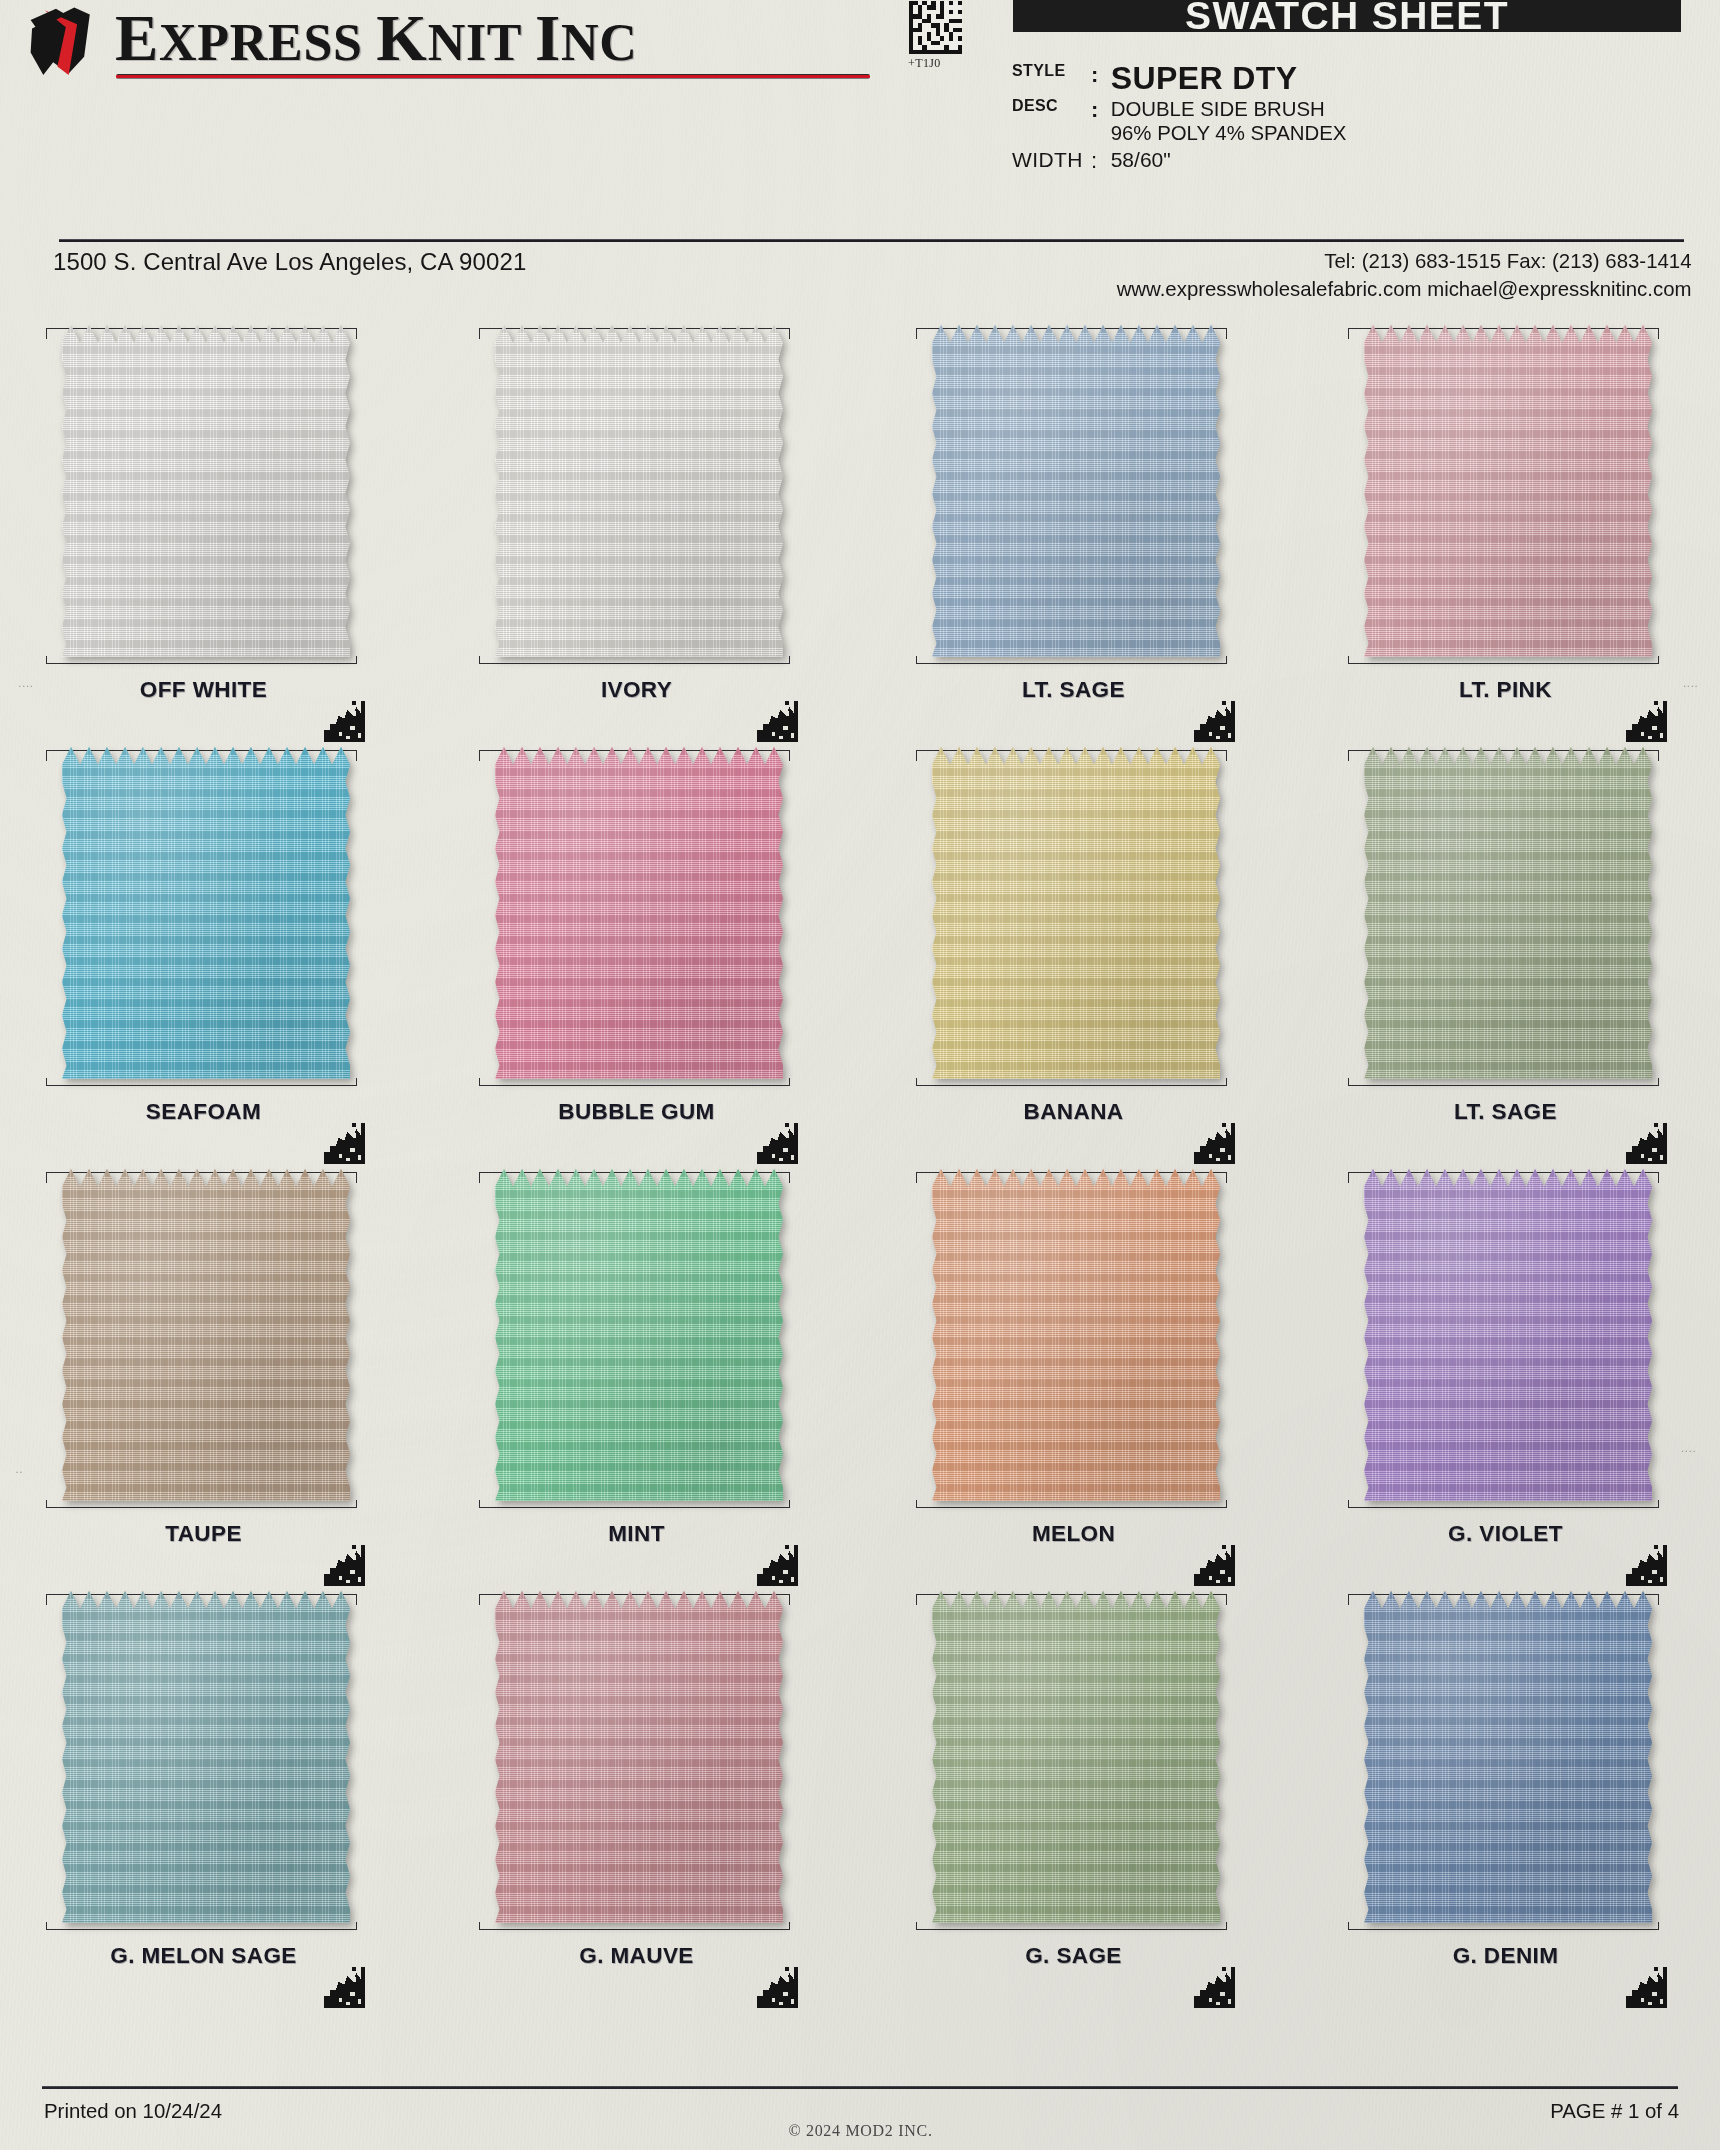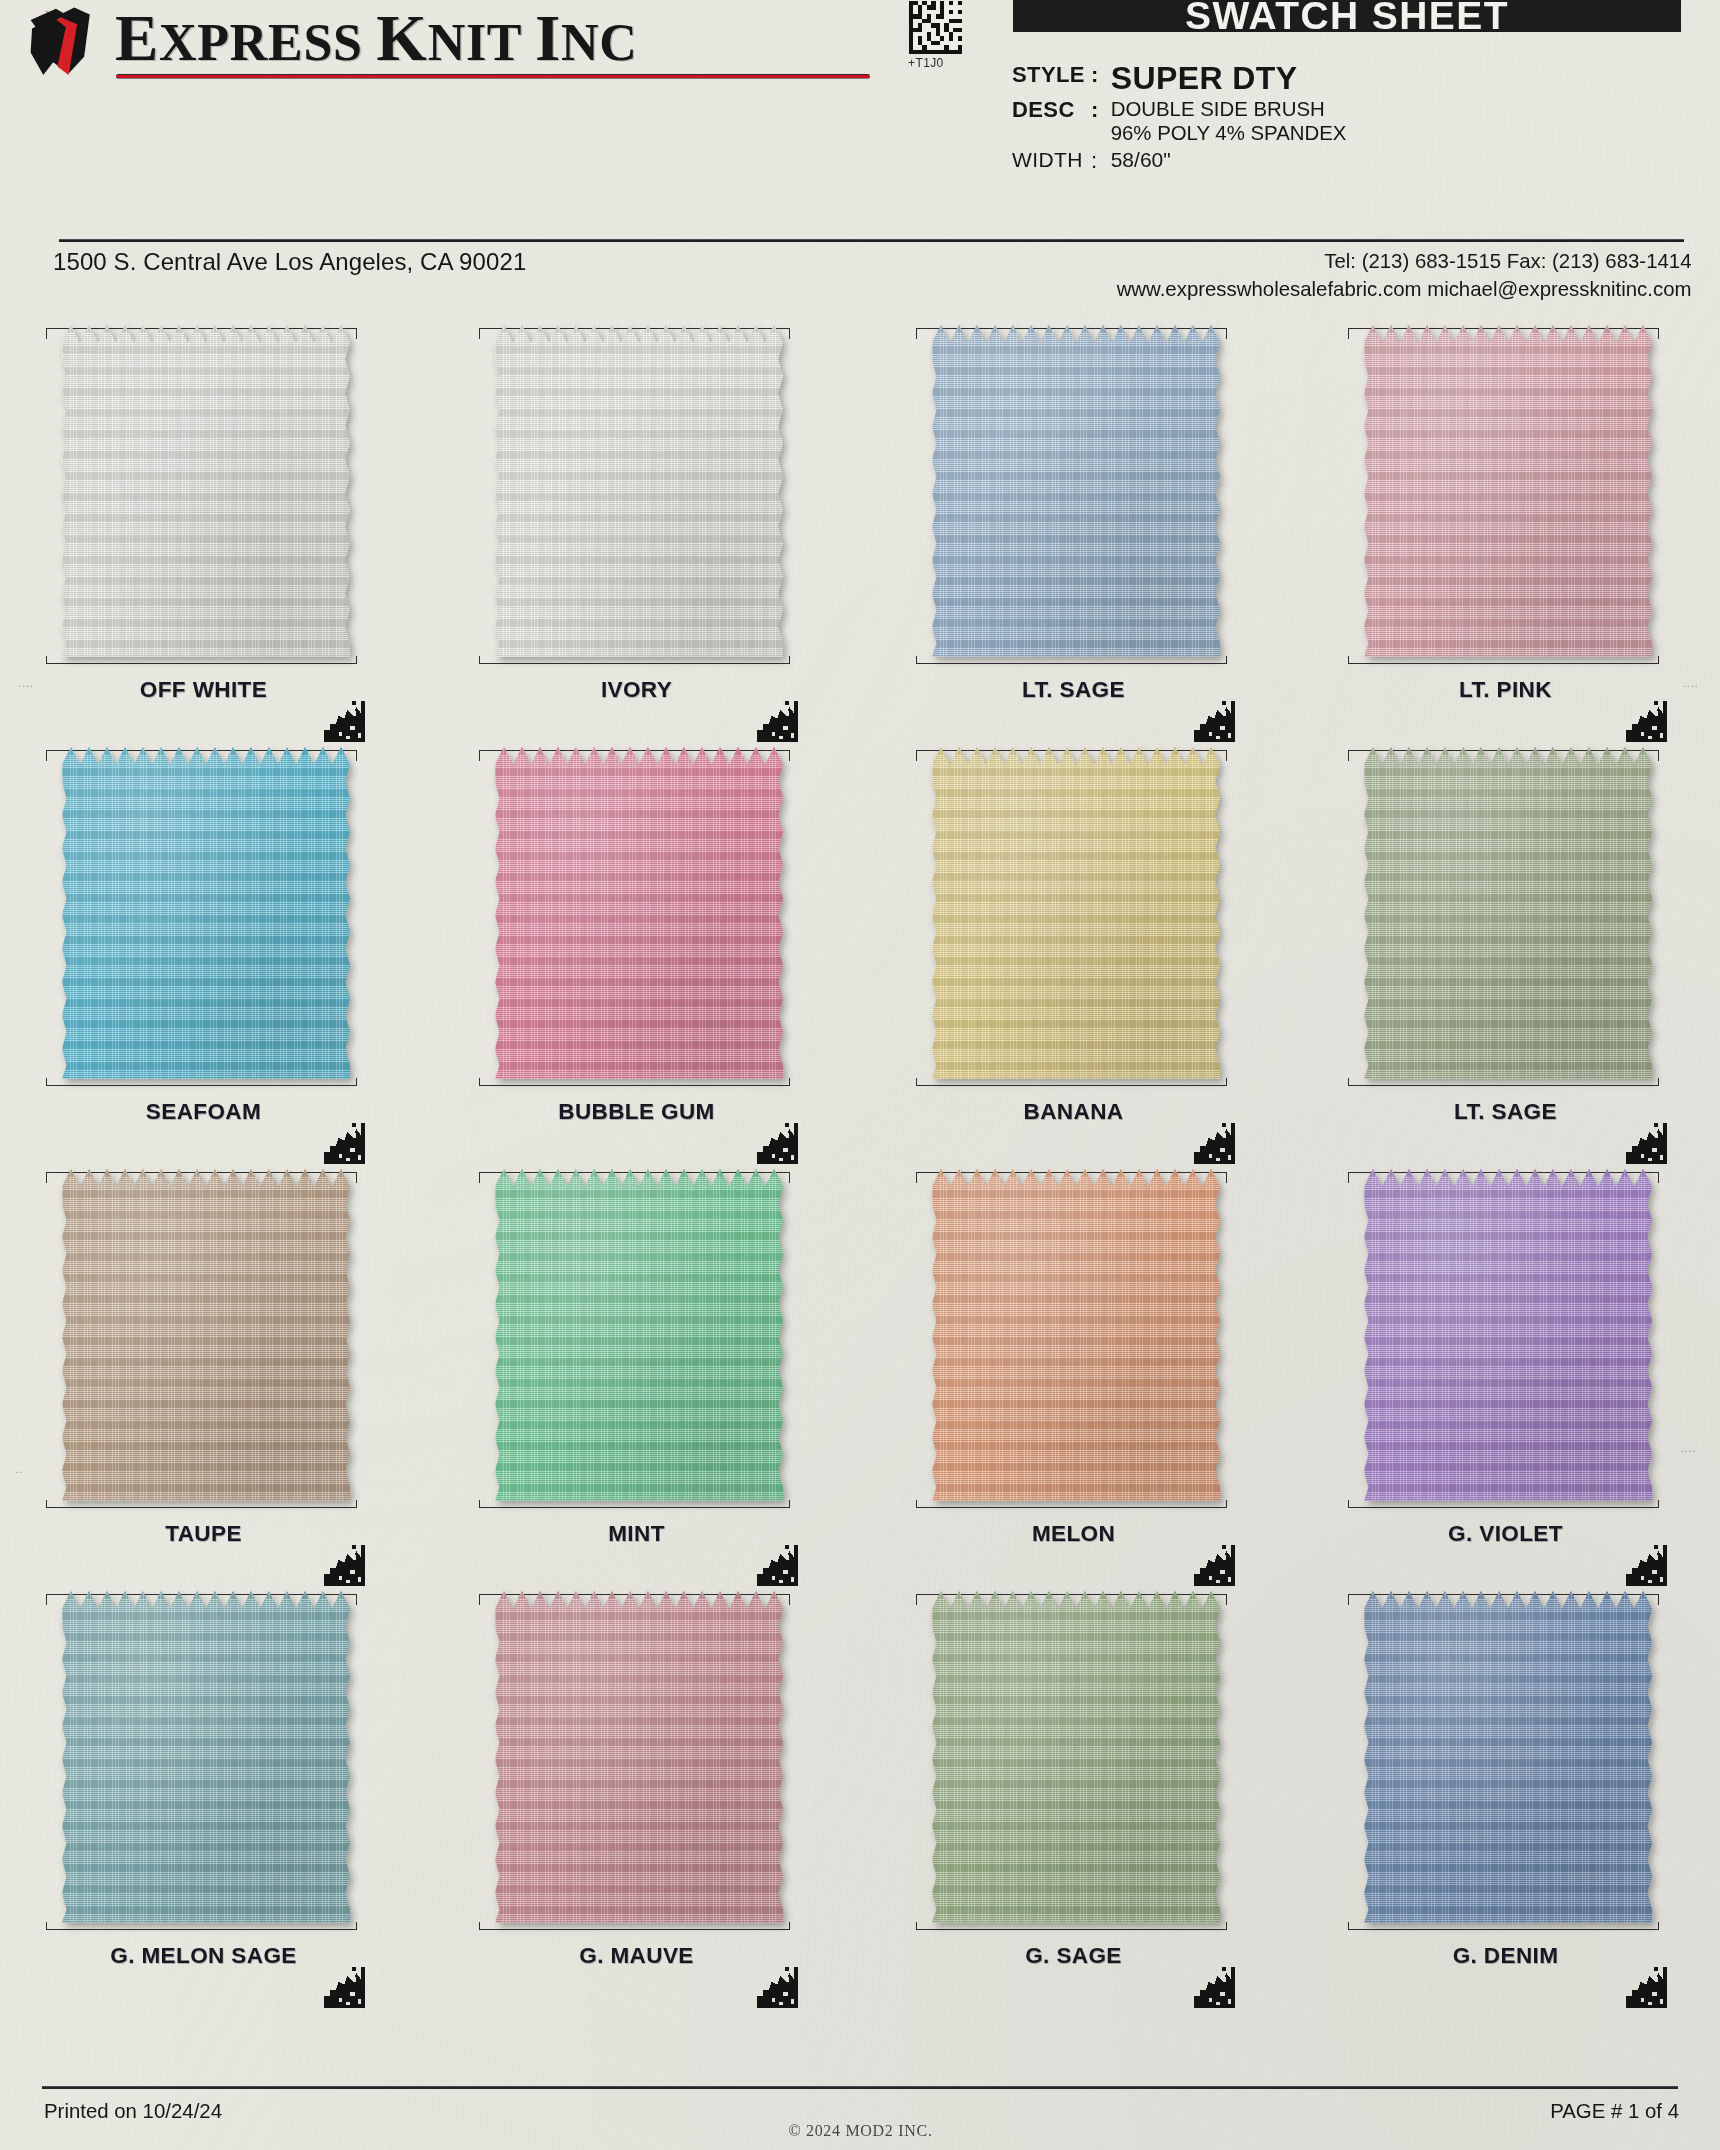--- a/index.html
+++ b/index.html
@@ -55,42 +55,42 @@
     background: linear-gradient(to bottom, #2b2b2b 0 1.4px, #cf1323 1.4px 4.2px, #7e7e7e 4.2px 4.9px);
     border-radius: 2.1px;
   }
 
   .barcode {
     position: absolute; left: 909px; top: 1.4px;
     width: 53px; height: 53px;
   }
   .barcode-label {
     position: absolute; left: 908px; top: 56px;
-    font-family: Liberation Sans, sans-serif;
+    font-family: Liberation Serif, serif;
     font-size: 12px;
     letter-spacing: 0.4px;
     color: #2a2a2a;
   }
 
   .swatch-banner {
     position: absolute; left: 1013px; top: 0px;
     width: 668px; height: 32px;
     background: #1c1c1c;
     display: flex; align-items: center; justify-content: center;
   }
   .swatch-banner span {
     font-size: 39px; font-weight: bold; color: #f2f2ee;
     letter-spacing: 1.4px;
   }
 
   .meta { position: absolute; left: 1012px; top: 62px; width: 704px; }
   .meta-row { display: flex; align-items: flex-start; margin-bottom: 2.8px; }
   .meta-key {
     width: 79px; flex: none;
-    font-size: 22px; font-weight: bold; letter-spacing: 0.4px;
+    font-size: 16px; font-weight: bold; letter-spacing: 0.4px;
   }
   .meta-colon { width: 19.7px; flex: none; font-size: 22px; font-weight: bold; }
   .meta-val-big { font-size: 32px; font-weight: bold; letter-spacing: 0.4px; line-height: 1; }
   .meta-val { font-size: 20.4px; line-height: 1.18; }
   .meta-row.desc .meta-key, .meta-row.desc .meta-colon { }
   .meta-row.width .meta-key { font-size: 21px; font-weight: normal; }
   .meta-row.width .meta-colon { font-weight: normal; }
   .meta-row.width .meta-val { font-size: 21px; }
 
   .head-rule {

